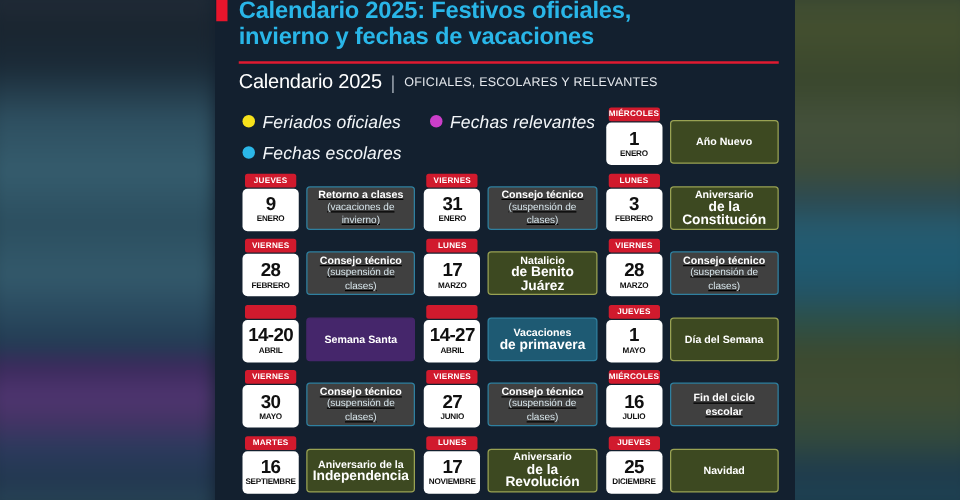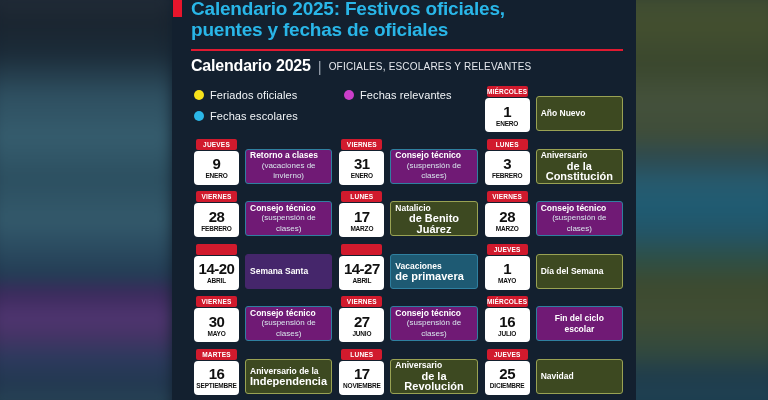--- a/index.html
+++ b/index.html
@@ -20,67 +20,67 @@
       #32493e 86%, #1f3c4c 92%, #1e4254 100%); }
 
   .panel { position:absolute; left:172px; top:0; width:464px; height:400px; background:#13202f; }
 
   .title-bullet { position:absolute; left:1px; top:0; width:9px; height:17px; background:#e8152c; }
   .title { position:absolute; left:19px; top:-2px; width:440px; color:#29b6e8;
            font-size:19px; font-weight:bold; line-height:21px; letter-spacing:-0.2px; }
   .rule { position:absolute; left:19px; top:49px; width:432px; height:2px; background:#e01a31; }
   .subtitle { position:absolute; left:19px; top:55px; width:440px; height:22px;
               display:flex; align-items:center; gap:7px; white-space:nowrap; }
-  .subtitle .bold { color:#ffffff; font-size:16px; font-weight:bold; letter-spacing:-0.2px; }
+  .subtitle .bold { color:#ffffff; font-size:16px; font-weight:normal; letter-spacing:-0.2px; }
   .subtitle .sep  { color:#9aa3ae; font-size:15px; font-weight:200; }
   .subtitle .rest { color:#e6e9ee; font-size:10px; letter-spacing:0.2px; }
 
   .grid { position:absolute; left:22px; top:86px; width:429px;
           display:grid; grid-template-columns:repeat(3,1fr);
           grid-auto-rows:46px; column-gap:7px; row-gap:6.5px; }
 
   .legend { grid-column:1 / 3; display:grid; grid-template-columns:150px auto;
             align-content:start; row-gap:9px; padding-top:3px; }
   .legend-item { display:flex; align-items:center; gap:6px; }
   .legend-dot { width:10px; height:10px; border-radius:50%; flex:0 0 auto; }
-  .legend-label { color:#f2f5f8; font-size:11px; letter-spacing:0.1px; }
+  .legend-label { color:#f2f5f8; font-size:14px; letter-spacing:0.1px;font-style:italic; }
 
   .entry { display:flex; gap:6px; }
   .date-col { width:45px; display:flex; flex-direction:column; }
   .day-tag { height:11px; margin:0 2px; background:#d11a2d; border-radius:2px;
              color:#fff; font-size:6.5px; font-weight:bold; text-align:center;
              line-height:11px; letter-spacing:0.2px; }
   .date-box { flex:1; margin-top:1px; background:#ffffff; border-radius:4px;
               display:flex; flex-direction:column; align-items:center; justify-content:center; }
   .day-num { color:#101010; font-size:15px; font-weight:bold; line-height:16px; letter-spacing:-0.5px; }
   .month   { color:#101010; font-size:6.5px; font-weight:bold; letter-spacing:-0.2px; }
 
   .desc { flex:1; margin-top:10px; margin-bottom:1px; border-radius:3px; padding:2px 4px;
-          display:flex; flex-direction:column; align-items:flex-start; justify-content:center;
+          display:flex; flex-direction:column; align-items:center; justify-content:center;
           text-align:center; }
   .desc .l1 { color:#ffffff; font-size:8.5px; font-weight:bold; line-height:10.5px; }
   .desc .l2 { color:#ffffff; font-size:11px; font-weight:bold; line-height:10.5px; }
   .desc .l2.sub { color:#d8e6ec; font-size:8px; font-weight:normal; }
   .desc .l2:empty { display:none; }
 
   .olive  { background:#3d4921; border:1.5px solid #99a253; }
-  .teal   { background:#701a75; border:1.5px solid #2f80a0; }
+  .teal   { background:#404040; border:1.5px solid #2f80a0;text-decoration:underline; }
   .tealb  { background:#1e5a73; border:1.5px solid #2f80a0; }
   .purple { background:#45266b; border:1.5px solid #45266b; }
 </style>
 </head>
 <body>
 
 <div class="stage">
   <div class="bg-left"></div>
   <div class="bg-right"></div>
 
   <div class="panel">
     <div class="title-bullet"></div>
-    <div class="title"><span>Calendario 2025: Festivos oficiales,</span><br><span>puentes y fechas de oficiales</span></div>
+    <div class="title"><span>Calendario 2025: Festivos oficiales,</span><br><span>invierno y fechas de vacaciones</span></div>
     <div class="rule"></div>
     <div class="subtitle">
       <span class="bold">Calendario 2025</span>
       <span class="sep">|</span>
       <span class="rest">OFICIALES, ESCOLARES Y RELEVANTES</span>
     </div>
 
     <div class="grid">
 
       <div class="legend">

